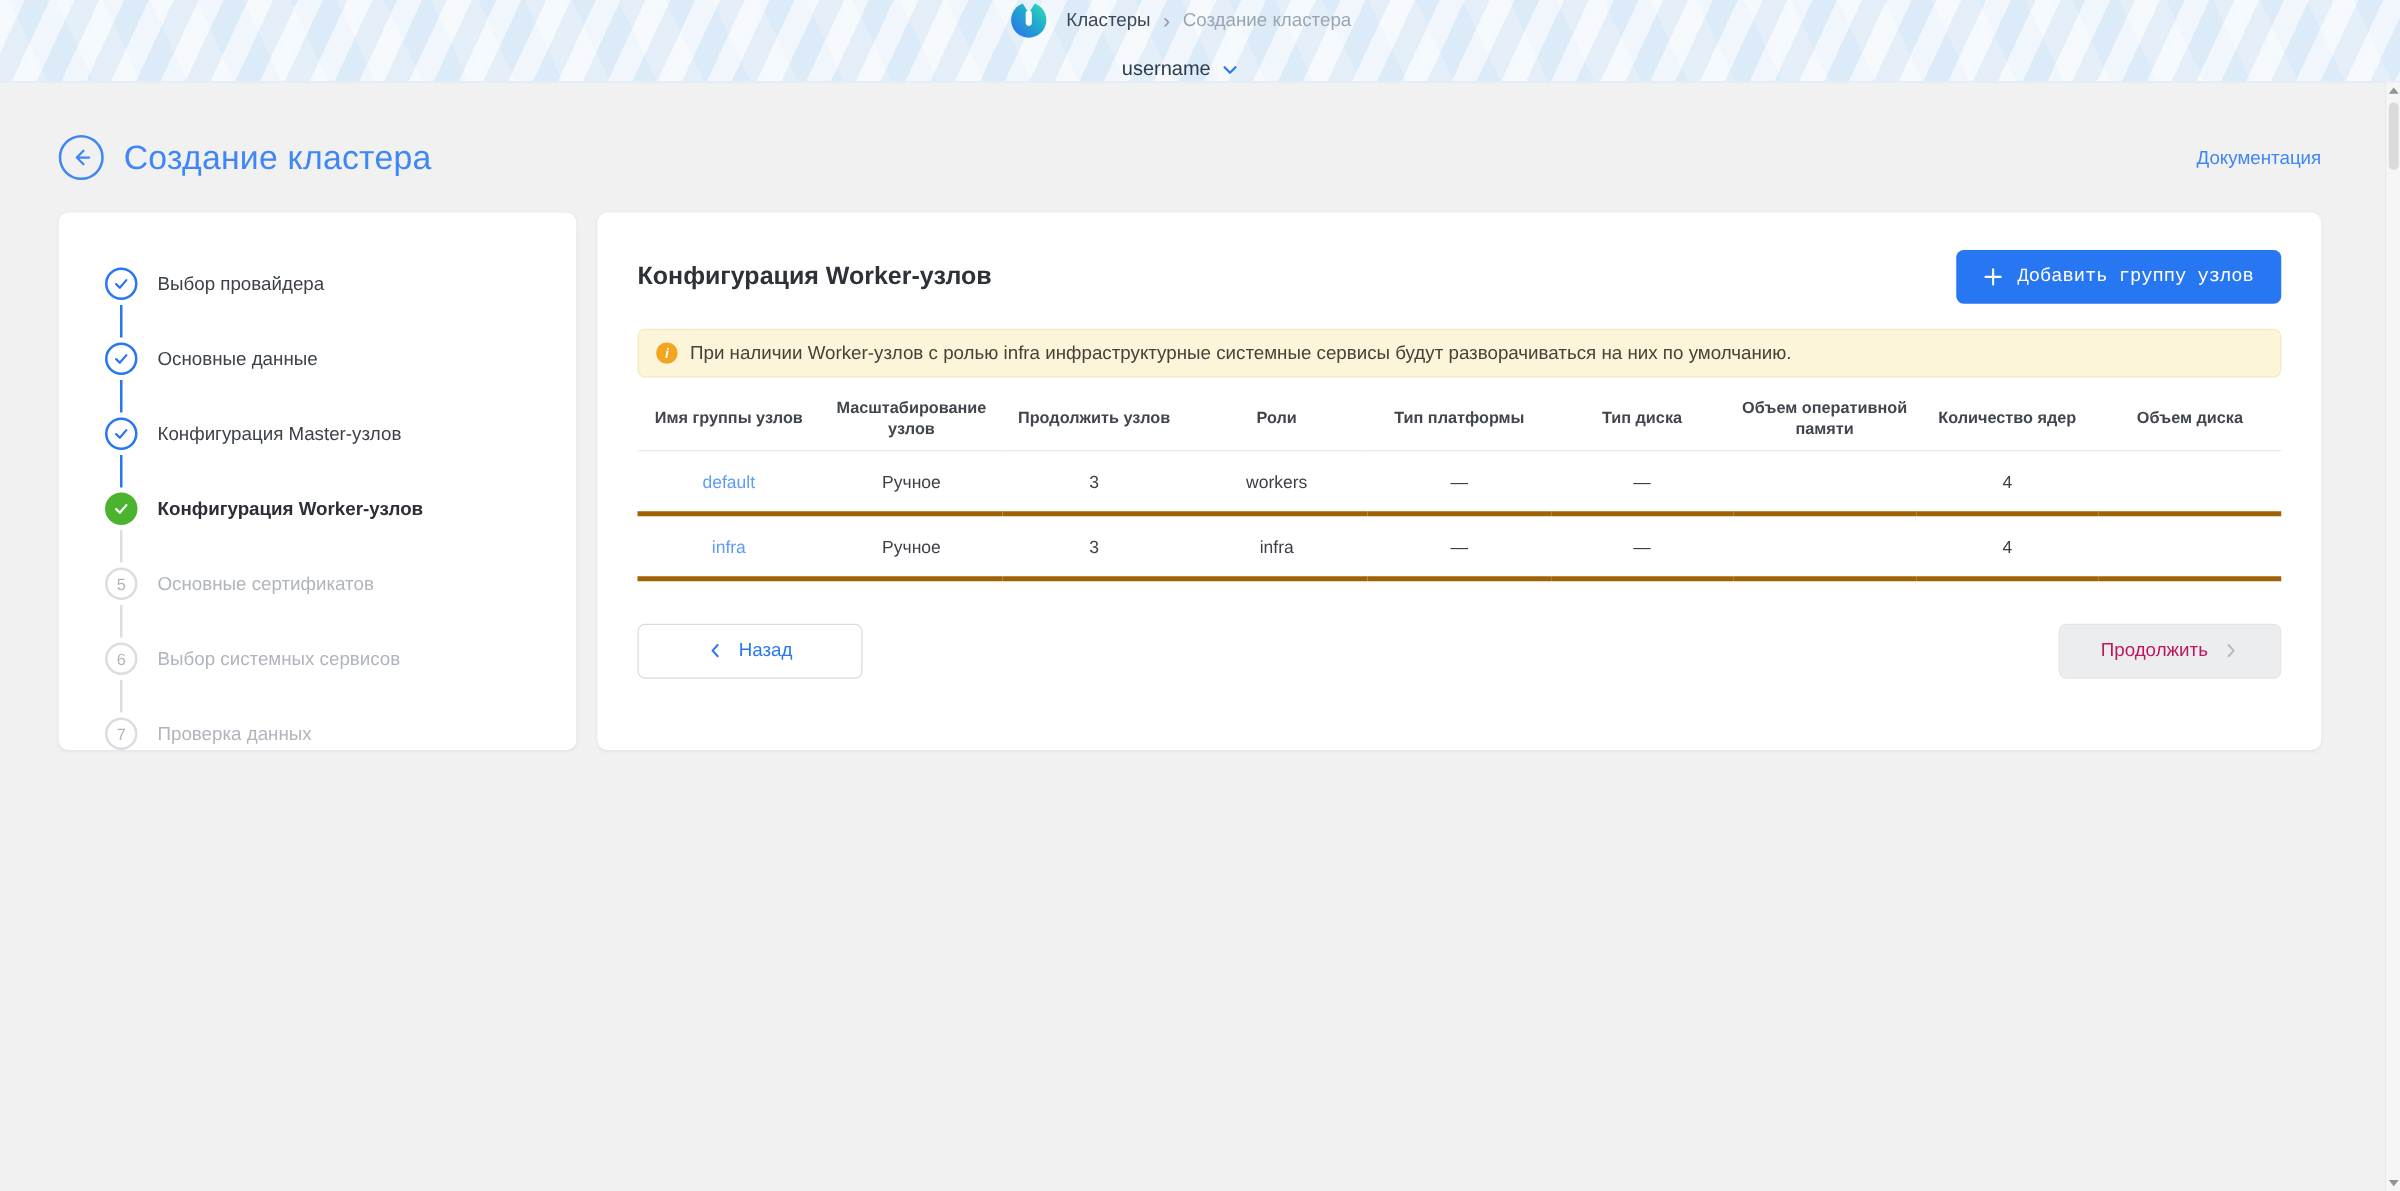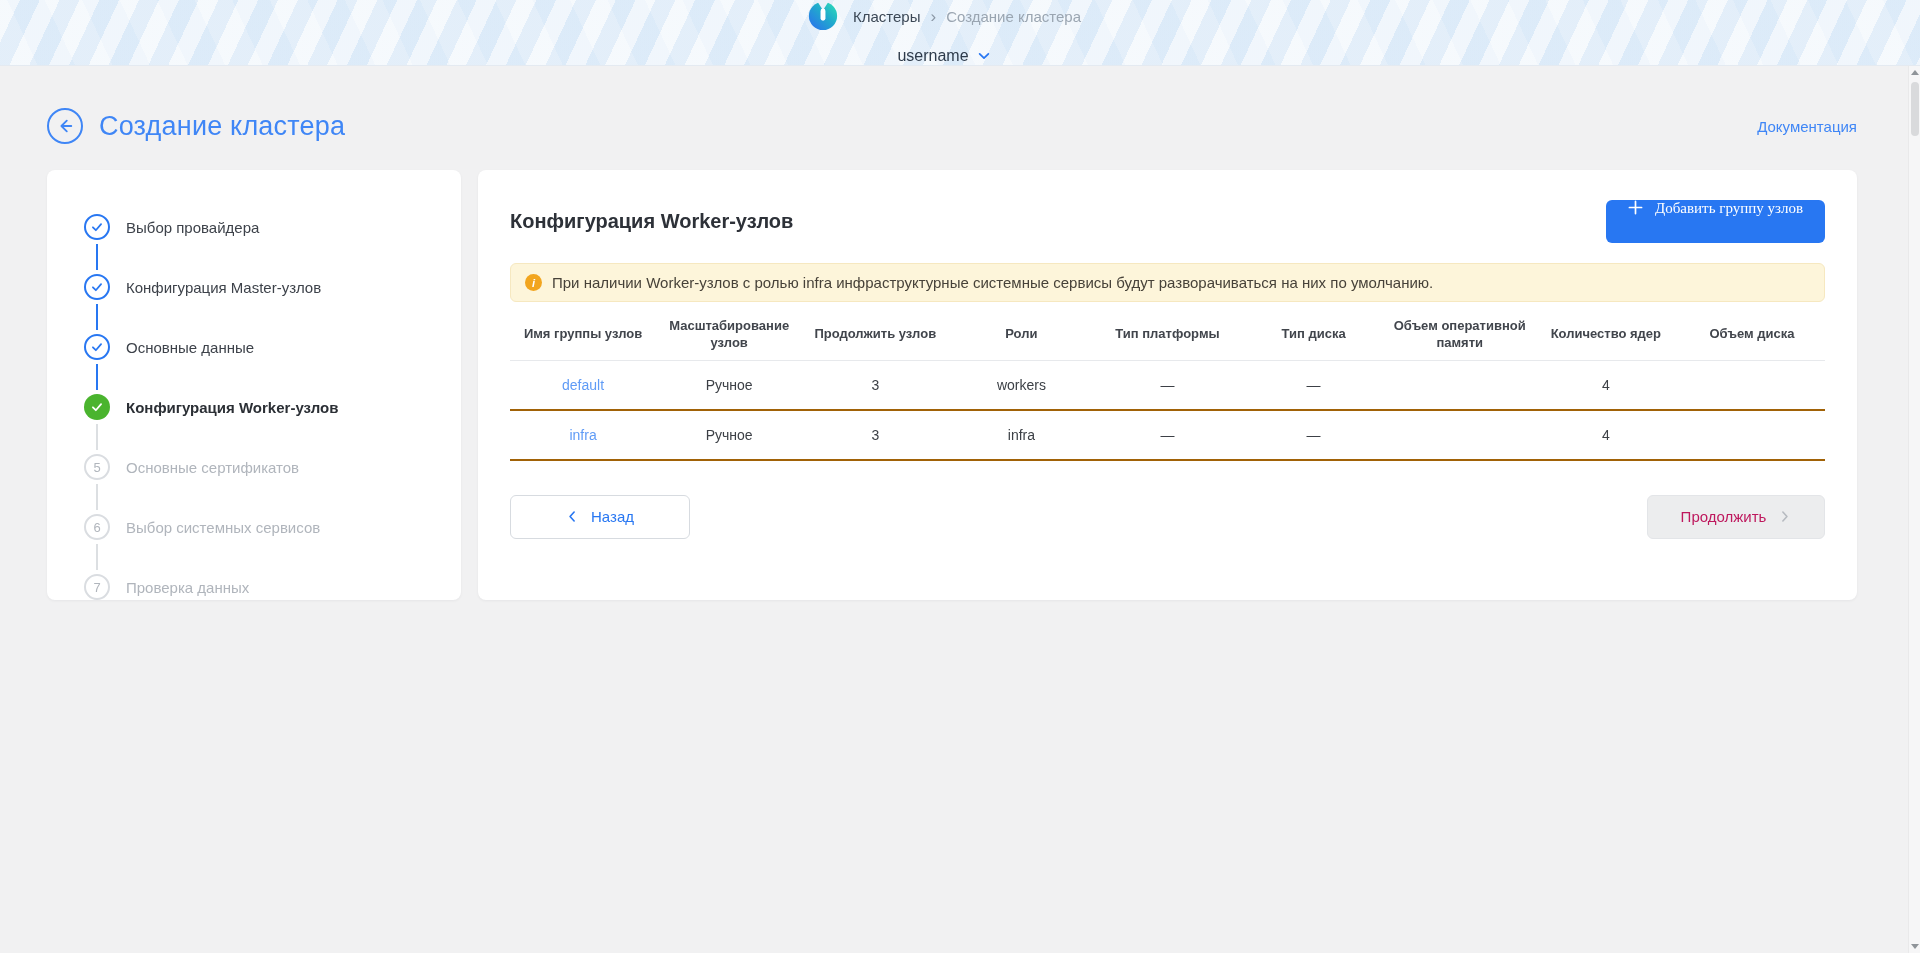--- a/index.html
+++ b/index.html
@@ -69,41 +69,41 @@
   .step.active .step-label { font-weight:700; color:#2b2f35; }
   .step.pending .step-label { color:#b0b5bc; }
   .connector { display:block; width:2px; height:26px; margin:4px 0 4px 12px; background:#dcdfe2; }
   .connector.blue { background:#2877f2; }
   .connector.none { visibility:hidden; }
   
   .panel-head { display:flex; align-items:center; justify-content:space-between; }
   .panel-head h2 { font-size:20px; font-weight:700; color:#2d3138; }
   .btn-primary {
     height:43px; padding:0 22px; background:#2877f2; color:#fff; border:none; border-radius:6px;
-    font-size:15px; display:flex; gap:12px; cursor:pointer;
-    font-family:Liberation Serif, serif;
+    font-size:15px; display:flex; align-items:center; gap:12px; cursor:pointer;
+    font-family:Liberation Mono, monospace;
   }
   .warning {
     margin-top:20px; background:#fdf5da; border:1px solid #f6e8c0; border-radius:6px;
     padding:10px 14px; display:flex; align-items:center; gap:10px;
   }
   .warn-icon {
     width:17px; height:17px; border-radius:50%; background:#f2a51e; color:#fff; flex:none;
     font-size:11px; font-weight:700; font-style:italic; display:flex; align-items:center; justify-content:center;
   }
   .warn-text { font-size:15px; color:#474239; }
   
   .nodes-table { width:100%; margin-top:8px; border-collapse:collapse; table-layout:fixed; }
   .nodes-table th {
     font-size:13px; font-weight:600; color:#41454c; text-align:center;
     padding:8px 6px; line-height:1.3; border-bottom:1px solid #e7e9ec; vertical-align:middle;
   }
   .nodes-table td {
     font-size:14px; color:#3c4046; text-align:center; padding:16px 6px;
-    border-bottom:2px solid #a16207;
+    border-bottom:4px solid #a16207;
   }
   .cell-link { color:#5f9bf6; text-decoration:none; cursor:pointer; }
   
   .panel-actions { display:flex; align-items:center; justify-content:space-between; margin-top:34px;gap:16px; }
   .btn-outline {
     height:44px; width:180px; background:#fff; border:1px solid #d7dbe0; border-radius:6px;
     color:#2877f2; font-size:15px; display:flex; align-items:center; justify-content:center; gap:12px;
     cursor:pointer; font-family:inherit;
   }
   .btn-disabled {
@@ -185,34 +185,34 @@
           </li>
 
           <li class="step done">
             <div class="step-row">
               <span class="step-marker">
                 <svg class="check" width="14" height="14" viewBox="0 0 24 24">
                   <polyline points="5,12.5 10,17.5 19,7" fill="none" stroke="currentColor" stroke-width="3" stroke-linecap="round" stroke-linejoin="round"></polyline>
                 </svg>
 
               </span>
-              <span class="step-label">Конфигурация Master-узлов</span>
+              <span class="step-label">Основные данные</span>
             </div>
             <span class="connector blue"></span>
           </li>
 
           <li class="step done">
             <div class="step-row">
               <span class="step-marker">
                 <svg class="check" width="14" height="14" viewBox="0 0 24 24">
                   <polyline points="5,12.5 10,17.5 19,7" fill="none" stroke="currentColor" stroke-width="3" stroke-linecap="round" stroke-linejoin="round"></polyline>
                 </svg>
 
               </span>
-              <span class="step-label">Основные данные</span>
+              <span class="step-label">Конфигурация Master-узлов</span>
             </div>
             <span class="connector blue"></span>
           </li>
 
           <li class="step active">
             <div class="step-row">
               <span class="step-marker">
                 <svg class="check" width="14" height="14" viewBox="0 0 24 24">
                   <polyline points="5,12.5 10,17.5 19,7" fill="none" stroke="currentColor" stroke-width="3" stroke-linecap="round" stroke-linejoin="round"></polyline>
                 </svg>

